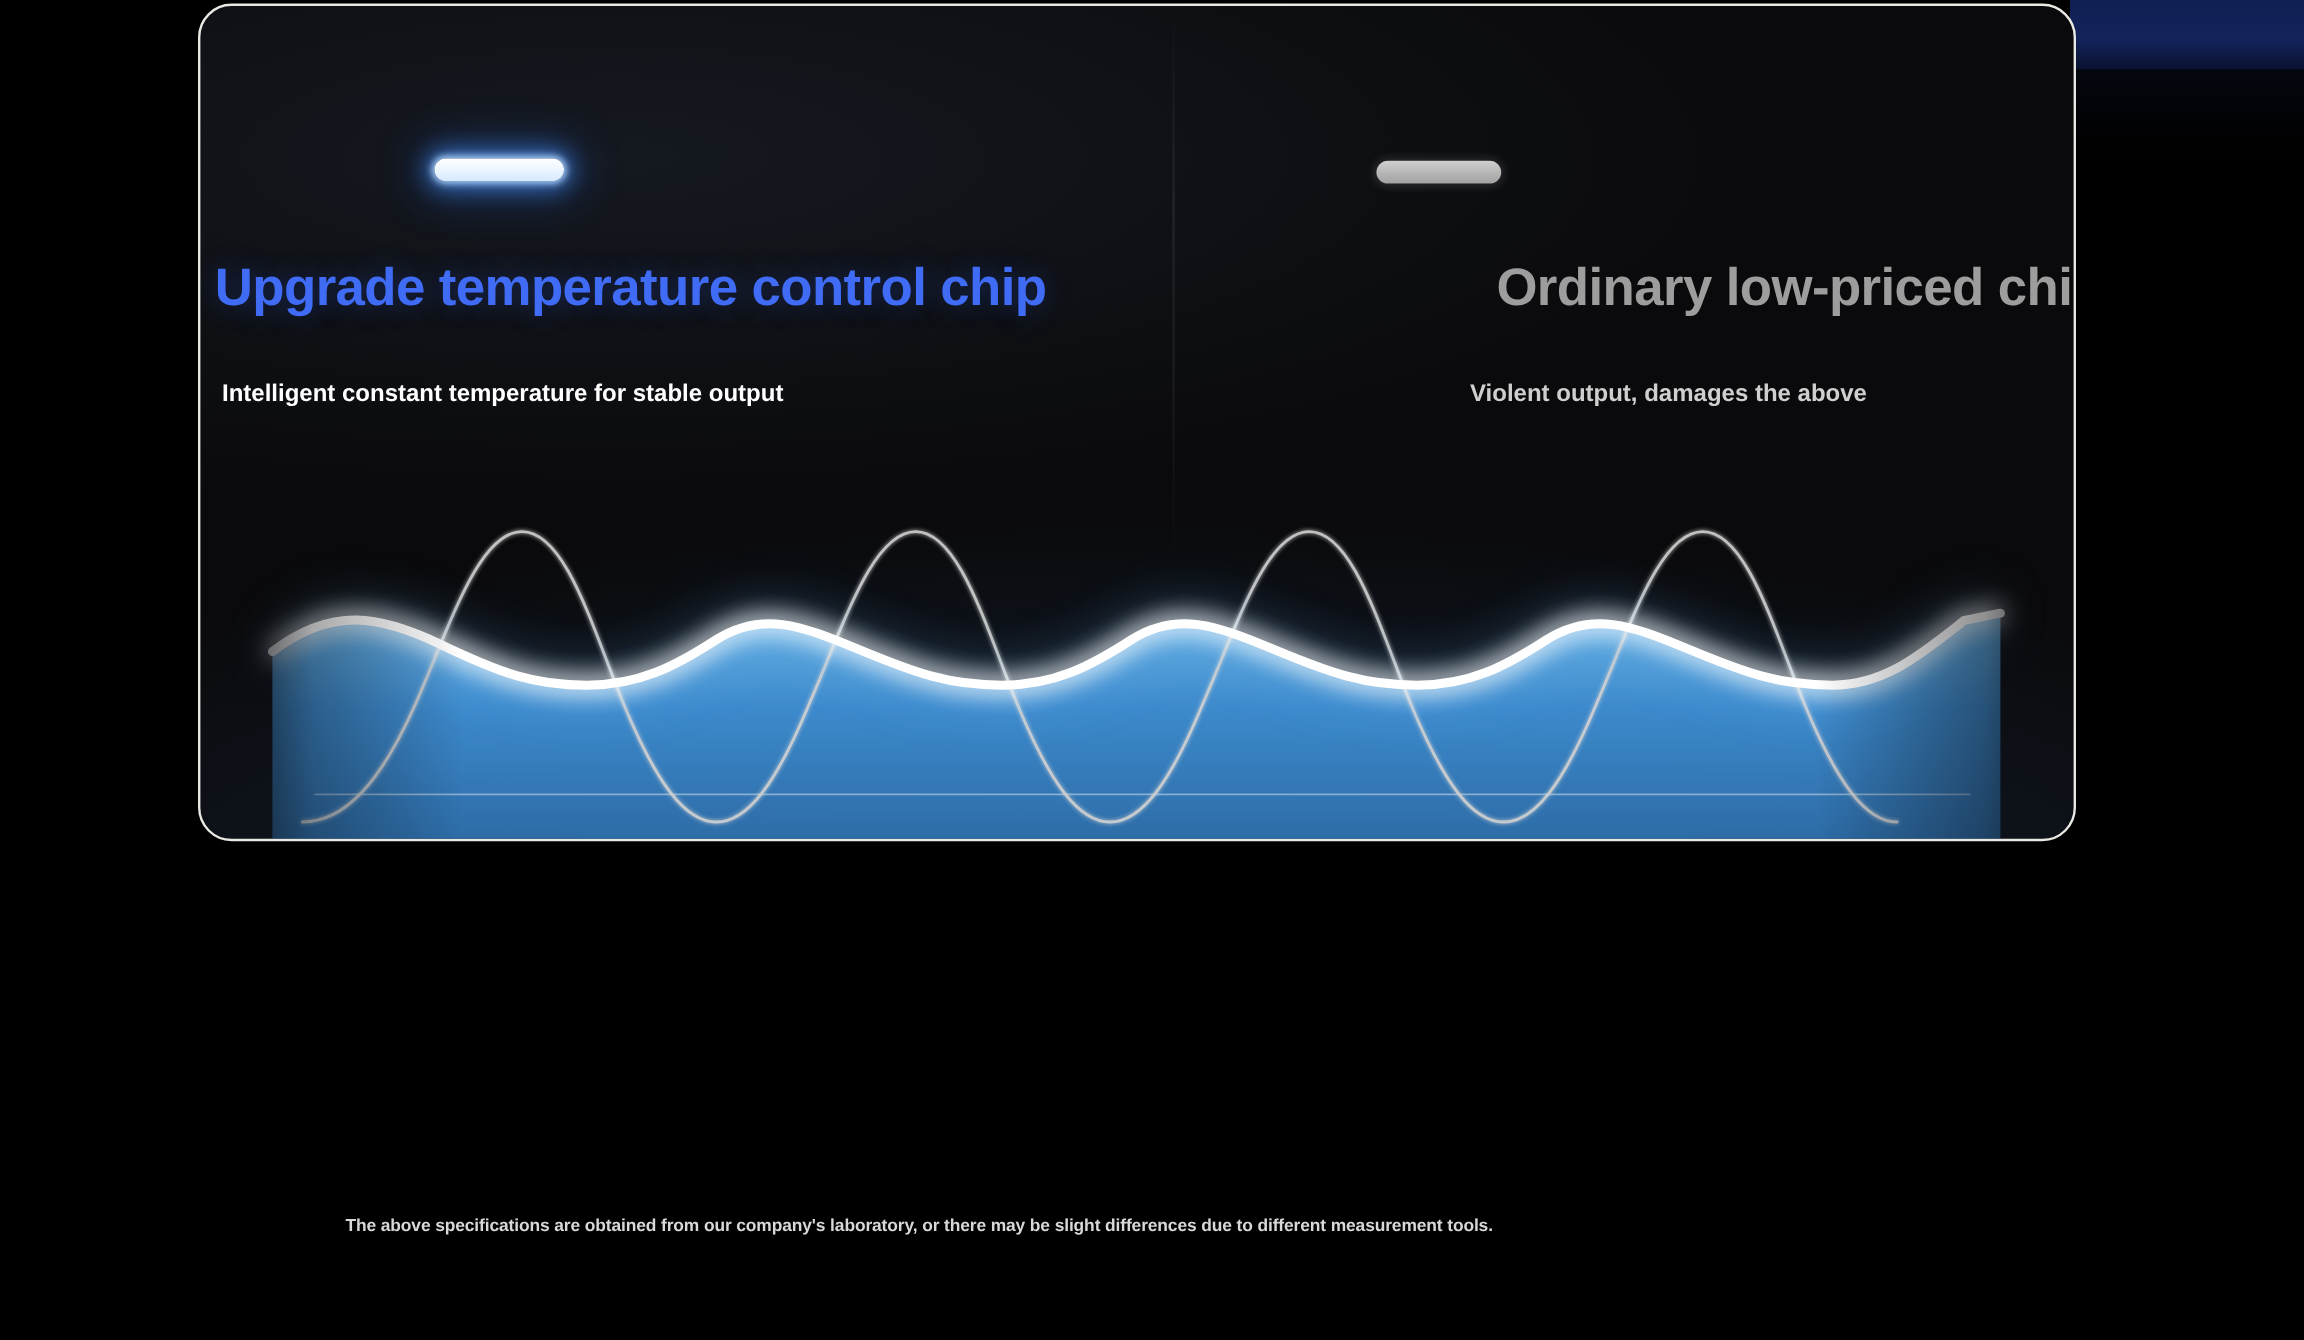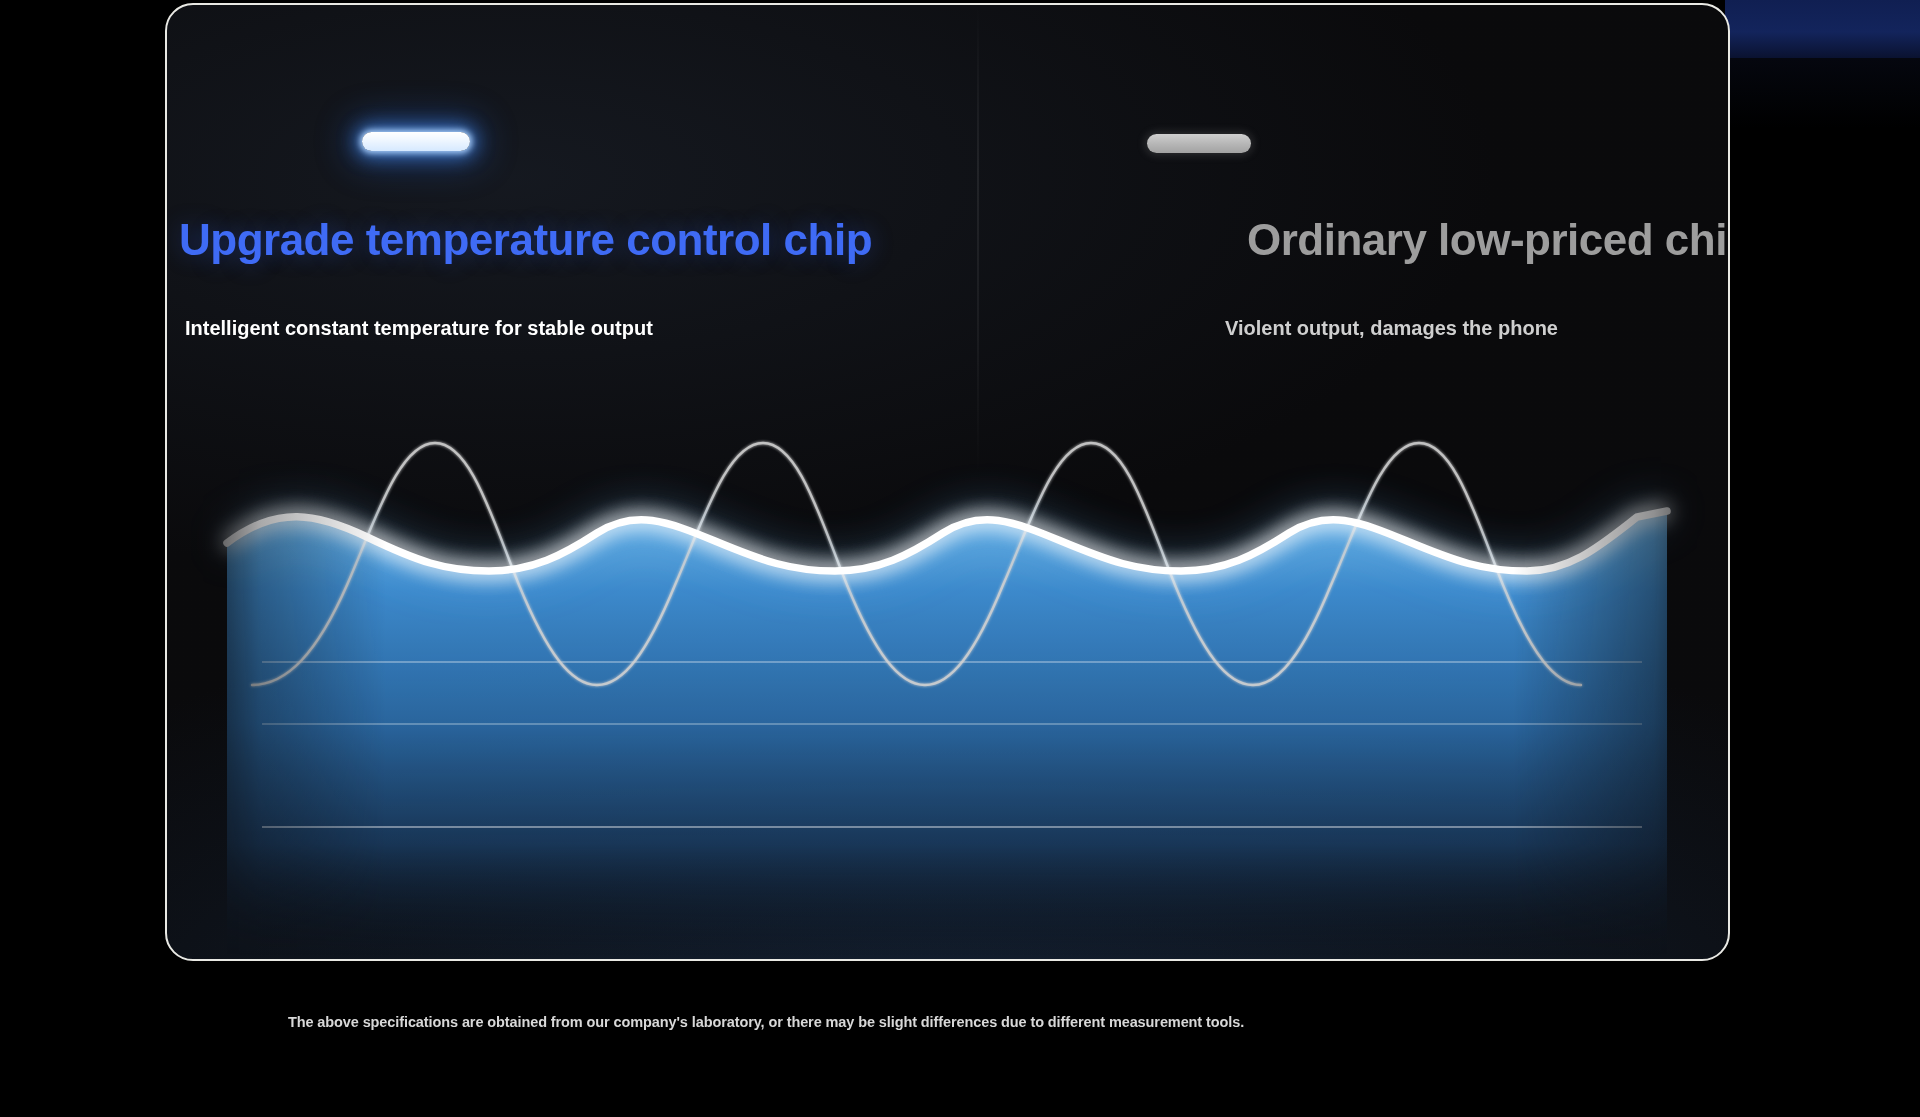--- a/index.html
+++ b/index.html
@@ -36,21 +36,21 @@
     height: 70px;
     background: linear-gradient(180deg, #05070f 0%, #000000 100%);
   }
 
   
   .card {
     position: absolute;
     left: 165px;
     top: 3px;
     width: 1565px;
-    height: 958px;
+    height: 698px;
     border-radius: 28px;
     border: 2px solid #e9e9e4;
     background:
       radial-gradient(120% 80% at 50% 110%, rgba(28,52,84,0.55) 0%, rgba(10,16,26,0.0) 62%),
       radial-gradient(90% 60% at 22% 18%, rgba(22,26,34,0.9) 0%, rgba(10,10,12,0.95) 70%),
       #0b0b0c;
     overflow: hidden;
   }
 
   
@@ -168,21 +168,21 @@
 
     <div class="col col-left">
       <div class="pill pill-blue"></div>
       <div class="headline headline-blue">Upgrade temperature control chip</div>
       <div class="subline subline-white">Intelligent constant temperature for stable output</div>
     </div>
 
     <div class="col col-right">
       <div class="pill pill-gray"></div>
       <div class="headline headline-gray">Ordinary low-priced chip</div>
-      <div class="subline subline-gray">Violent output, damages the phone</div>
+      <div class="subline subline-gray">Violent output, damages the above</div>
     </div>
 
     <div class="chart-wrap">
       <svg class="chart-svg" viewBox="0 0 1565 570" preserveAspectRatio="none">
         <defs>
           <linearGradient id="areaFill" x1="0" y1="0" x2="0" y2="1">
             <stop offset="0%" stop-color="#69b4e8" stop-opacity="0.98"></stop>
             <stop offset="18%" stop-color="#3f8fd4" stop-opacity="0.96"></stop>
             <stop offset="48%" stop-color="#2d6fad" stop-opacity="0.90"></stop>
             <stop offset="75%" stop-color="#1d4570" stop-opacity="0.70"></stop>

